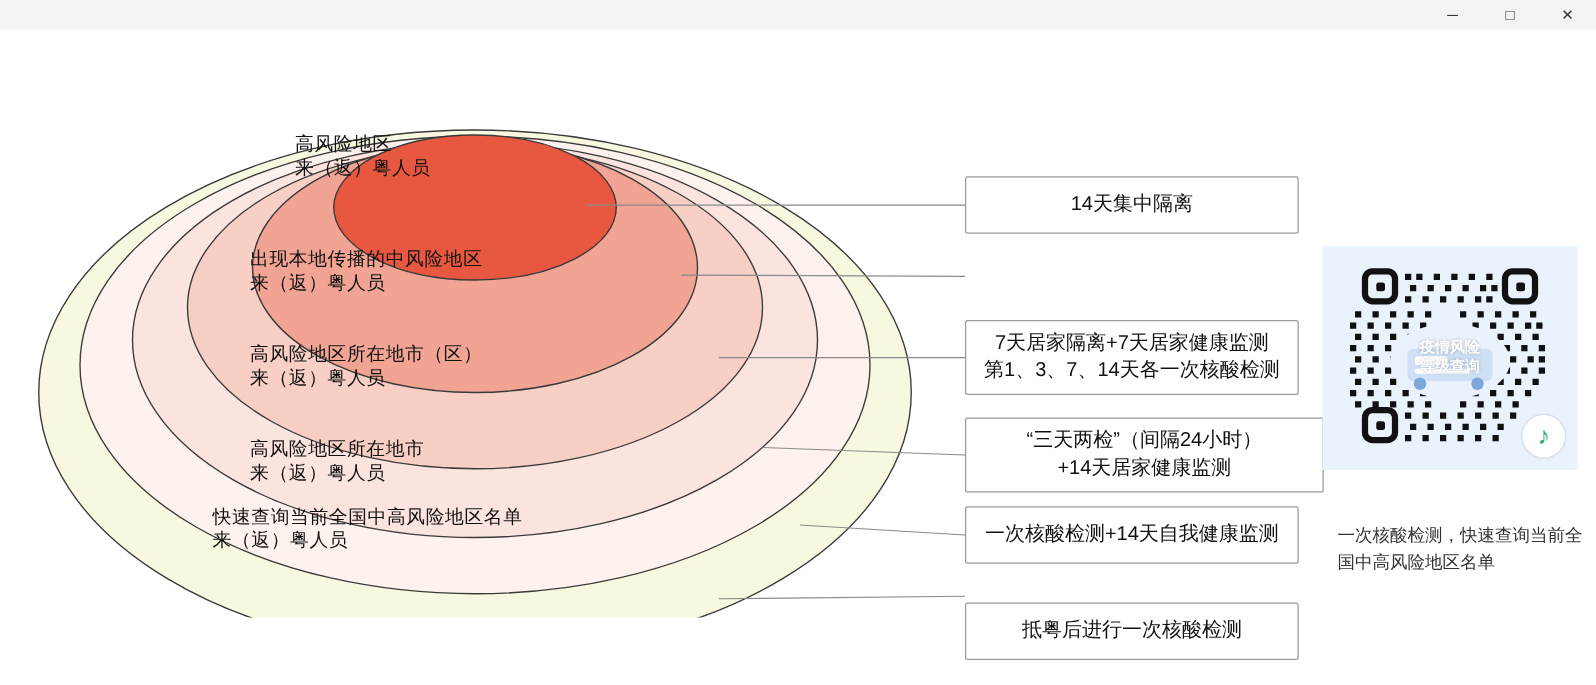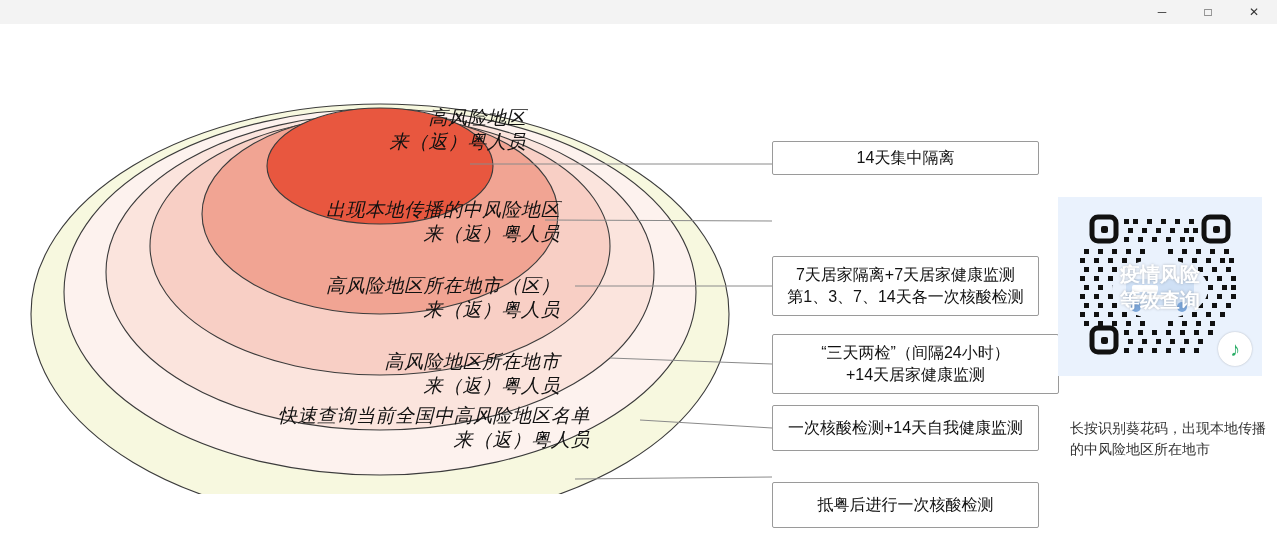--- a/index.html
+++ b/index.html
@@ -47,28 +47,27 @@
   }
   .diagram {
     position: absolute;
     top: 0; left: 0;
     width: 1277px;
     height: 524px;
   }
   
   .layer-label {
     position: absolute;
-    text-align: right;
+    text-align: left;
     color: #111;
-    font-size: 19px;
+    font-size: 15px;
     line-height: 1.28;
     white-space: pre-line;
     letter-spacing: 0.5px;
     pointer-events: none;
-    font-style: italic;
   }
   #lbl0 { left: 236px; top: 82px;  width: 290px; }
   #lbl1 { left: 200px; top: 174px; width: 360px; }
   #lbl2 { left: 200px; top: 250px; width: 360px; }
   #lbl3 { left: 200px; top: 326px; width: 360px; }
   #lbl4 { left: 170px; top: 380px; width: 420px; }
   #lbl5 { left: 170px; top: 452px; width: 420px; }
 
   
   .box {
@@ -80,21 +79,21 @@
     display: flex;
     align-items: center;
     justify-content: center;
     text-align: center;
     color: #111;
     font-size: 16px;
     line-height: 1.35;
     white-space: pre-line;
     padding: 2px 6px;
   }
-  #box0 { left: 772px; top: 117px; width: 267px; height: 34px; }
+  #box0 { left: 772px; top: 117px; width: 267px; height: 46px; }
   #box1 { left: 772px; top: 174px; width: 267px; height: 46px; }
   #box2 { left: 772px; top: 232px; width: 267px; height: 60px; }
   #box3 { left: 772px; top: 310px; width: 287px; height: 60px; }
   #box4 { left: 772px; top: 381px; width: 267px; height: 46px; }
   #box5 { left: 772px; top: 430px; width: 267px; height: 46px; margin-top: 28px; }
 
   
   .qr-panel {
     position: absolute;
     left: 1058px;
@@ -131,26 +130,27 @@
     font-size: 20px;
     line-height: 1;
   }
   .qr-center-text {
     position: absolute;
     left: 50%;
     top: 50%;
     transform: translate(-50%, -50%);
     text-align: center;
     color: #ffffff;
-    font-size: 20px;
+    font-size: 12px;
     line-height: 1.3;
     white-space: pre-line;
     font-weight: bold;
     text-shadow: 0 0 3px rgba(0,0,0,0.25);
     z-index: 3;
+    font-family: Liberation Mono, monospace;
   }
 </style>
 </head>
 <body>
 
 <div class="titlebar">
   <div class="win-btn">─</div>
   <div class="win-btn">□</div>
   <div class="win-btn close">✕</div>
 </div>
@@ -349,14 +349,14 @@
         </g>
       </g>
     </svg>
     <div class="qr-center-text">疫情风险
 等级查询</div>
     <div class="qr-badge">
       <span>♪</span>
     </div>
   </div>
 
-  <div class="qr-caption">长按识别葵花码，出现本地传播的中风险地区所在地市</div>
+  <div class="qr-caption">一次核酸检测，快速查询当前全国中高风险地区名单</div>
 </div>
 
 </body></html>

